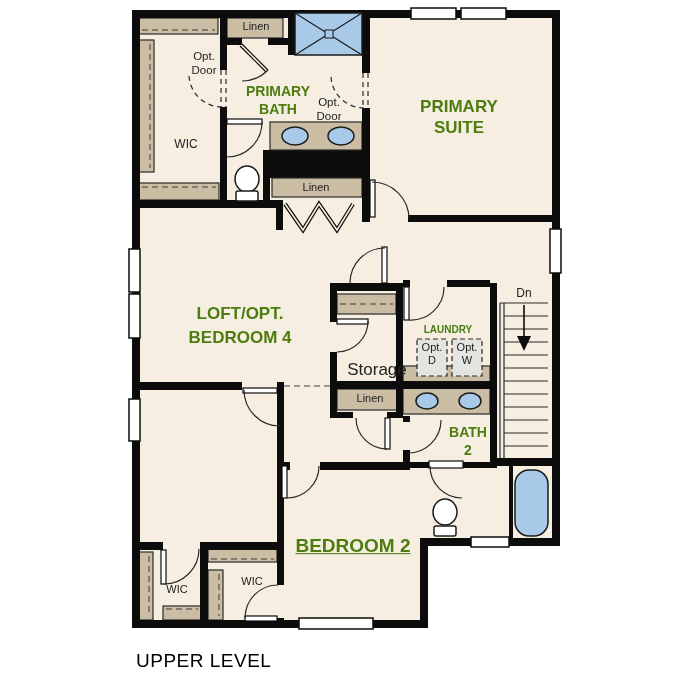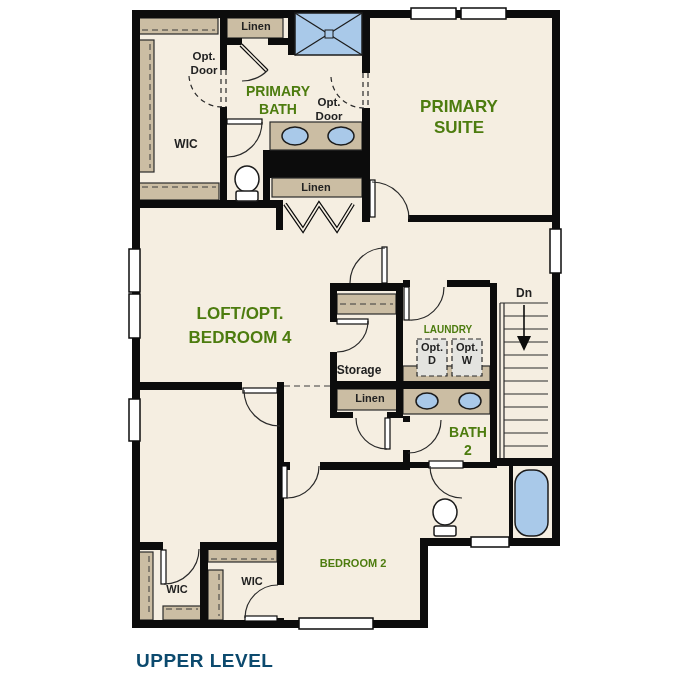--- a/index.html
+++ b/index.html
@@ -14,22 +14,22 @@
   .blue{fill:#a9c9e9;stroke:#1c1c1c;stroke-width:1.5;}
   .arc{fill:none;stroke:#2b2b2b;stroke-width:1.2;}
   .arcd{fill:none;stroke:#2b2b2b;stroke-width:1.2;stroke-dasharray:5 4;}
   .leaf{fill:#ffffff;stroke:#0c0c0c;stroke-width:1.2;}
   .tread{stroke:#2b2b2b;stroke-width:1.2;}
   .fixw{fill:#ffffff;stroke:#1c1c1c;stroke-width:1.5;}
   .gray{fill:#e4e4e0;stroke:#2b2b2b;stroke-width:1.2;stroke-dasharray:5 3;}
   .xline{stroke:#1c1c1c;stroke-width:1.2;}
   .lbl{position:absolute;transform:translate(-50%,-50%);font-weight:bold;color:#4d7c0f;
        text-align:center;white-space:pre-line;line-height:1.25;}
-  .sm{font-weight:bold;color:#222;}
-  .title{position:absolute;font-weight:bold;color:#0c4a6e;letter-spacing:.5px;}
+  .sm{font-weight:normal;color:#222;}
+  .title{position:absolute;font-weight:normal;color:#000000;letter-spacing:.5px;}
 </style>
 </head>
 <body>
 
 <div id="stage">
 
 <svg id="plan-svg" width="687" height="687" viewBox="0 0 687 687">
 
   <path class="floor" d="M132,10 H560 V546 H428 V628 H132 Z"></path>
 
@@ -216,29 +216,29 @@
     </g>
   </g>
 </svg>
 
   <div class="lbl" style="left:459px;top:117px;font-size:17px;">PRIMARY
 SUITE</div>
   <div class="lbl" style="left:278px;top:100px;font-size:14px;">PRIMARY
 BATH</div>
   <div class="lbl" style="left:240px;top:296px;font-size:17px;line-height:1.4;margin-top:30px;">LOFT/OPT.
 BEDROOM 4</div>
-  <div class="lbl" style="left:353px;top:564px;font-size:11px;">BEDROOM 2</div>
+  <div class="lbl" style="left:353px;top:546px;font-size:19px;text-decoration:underline;">BEDROOM 2</div>
   <div class="lbl" style="left:448px;top:330px;font-size:10px;">LAUNDRY</div>
   <div class="lbl" style="left:468px;top:441px;font-size:14px;">BATH
 2</div>
 
   <div class="lbl sm" style="left:186px;top:144px;font-size:12px;">WIC</div>
   <div class="lbl sm" style="left:177px;top:590px;font-size:11px;">WIC</div>
   <div class="lbl sm" style="left:252px;top:582px;font-size:11px;">WIC</div>
-  <div class="lbl sm" style="left:359px;top:370px;font-size:12px;">Storage</div>
+  <div class="lbl sm" style="left:377px;top:370px;font-size:17px;">Storage</div>
   <div class="lbl sm" style="left:256px;top:27px;font-size:11px;">Linen</div>
   <div class="lbl sm" style="left:316px;top:188px;font-size:11px;">Linen</div>
   <div class="lbl sm" style="left:370px;top:399px;font-size:11px;">Linen</div>
 
   <div class="lbl sm" style="left:204px;top:64px;font-size:11.5px;line-height:1.2;">Opt.
 Door</div>
   <div class="lbl sm" style="left:329px;top:110px;font-size:11.5px;line-height:1.2;">Opt.
 Door</div>
   <div class="lbl sm" style="left:432px;top:354px;font-size:11px;line-height:1.2;">Opt.
 D</div>

